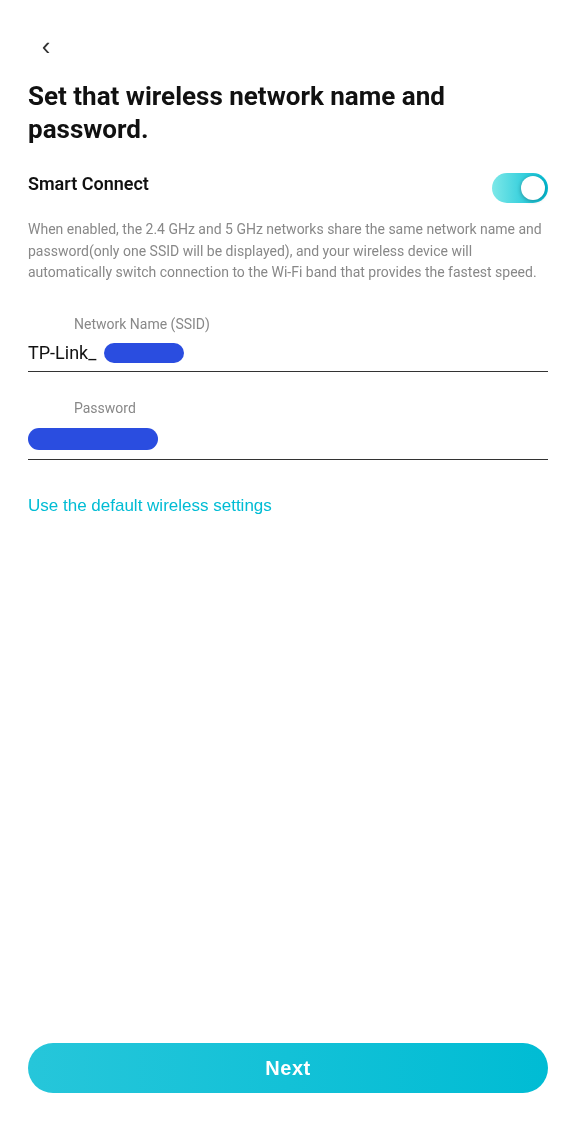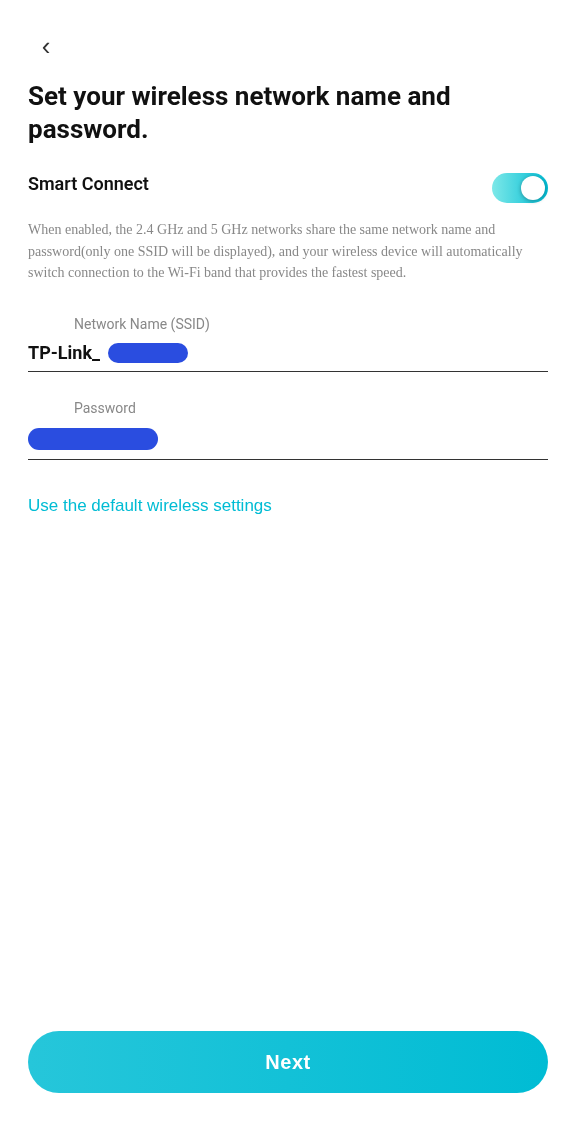--- a/index.html
+++ b/index.html
@@ -87,21 +87,20 @@
       border-radius: 50%;
       background: #fff;
       box-shadow: 0 1px 4px rgba(0,0,0,0.3);
     }
 
     .description-text {
       font-size: 14px;
       color: #888;
       line-height: 1.55;
       margin-bottom: 32px;
-      font-family: Liberation Serif, serif;
     }
 
     .field-label {
       font-size: 14px;
       color: #888;
       margin-bottom: 6px;
       margin-left: 46px;
     }
 
     .field-input-wrapper {
@@ -116,21 +115,21 @@
       font-size: 18px;
       color: #111;
       padding: 4px 0 8px 0;
       width: 100%;
       border-bottom: 1.5px solid #333;
       gap: 6px;
     }
 
     .ssid-text-plain {
       font-size: 18px;
-      font-weight: 700;
+      font-weight: 400;
       color: #111;
     }
 
     .ssid-redacted {
       display: inline-block;
       width: 80px;
       height: 20px;
       background: #2a4de0;
       border-radius: 10px;
       margin-left: 2px;
@@ -170,41 +169,41 @@
     .bottom-area {
       flex: 1;
     }
 
     .next-button-wrapper {
       padding: 20px 0 36px 0;
     }
 
     .next-button {
       width: 100%;
-      height: 62px;
+      height: 50px;
       border-radius: 31px;
       background: linear-gradient(to right, #26c6da, #00bcd4);
       border: none;
       color: #fff;
       font-size: 20px;
       font-weight: 600;
       cursor: pointer;
       letter-spacing: 0.5px;
     }
   </style>
 </head>
 <body>
 
 <div class="page-container">
 
   <button class="back-btn">
     <span class="back-chevron">‹</span>
   </button>
 
-  <h1 class="page-title">Set your wireless network name and password.</h1>
+  <h1 class="page-title">Set that wireless network name and password.</h1>
 
   <div class="smart-connect-row">
     <span class="smart-connect-label">Smart Connect</span>
     <div class="toggle-wrapper">
       <div class="toggle-track">
         <div class="toggle-thumb"></div>
       </div>
     </div>
   </div>
 

